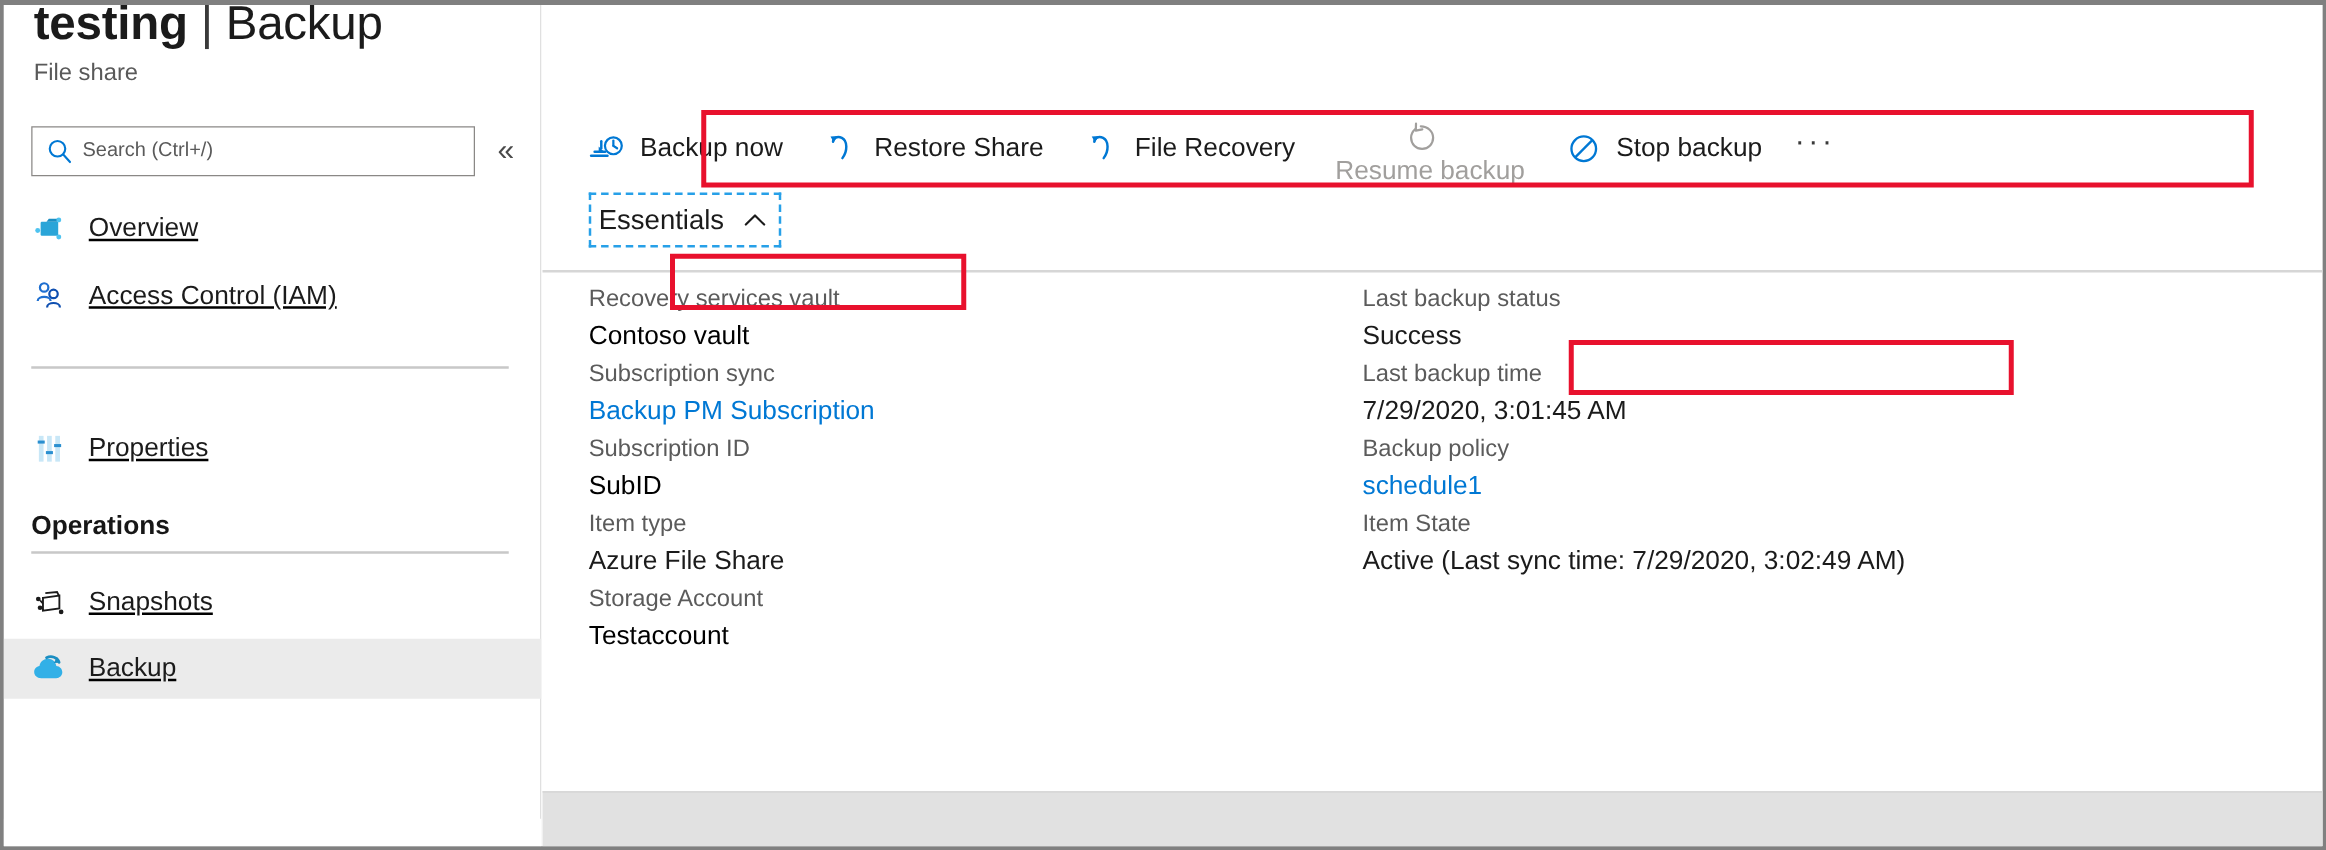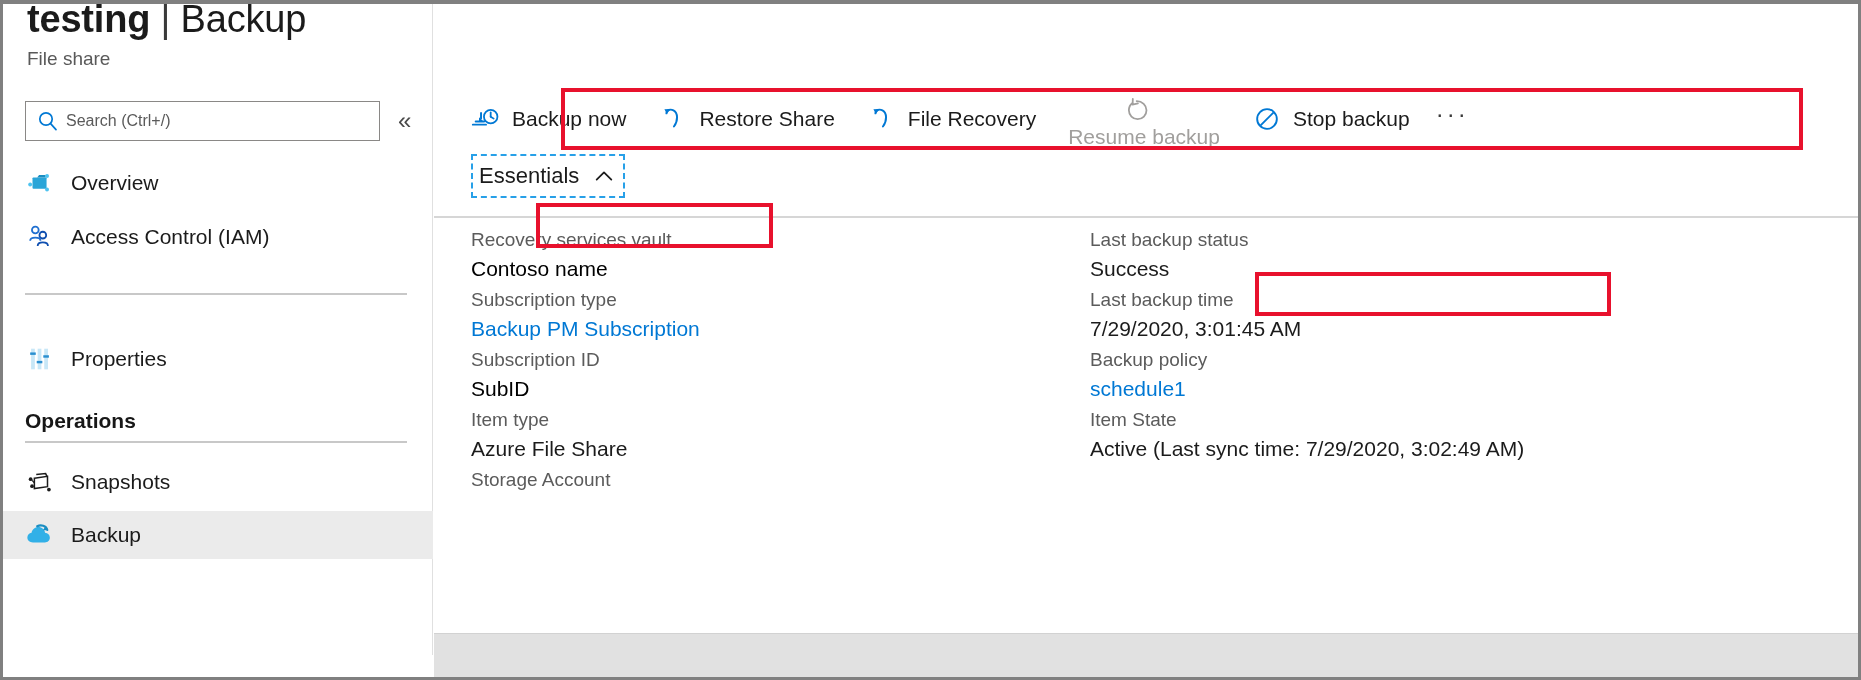--- a/index.html
+++ b/index.html
@@ -53,20 +53,21 @@
   #search-text { font-size: 16px; color: #5a5a5a; white-space: nowrap; }
   #collapse-btn {
     margin-left: 18px; font-size: 24px; color: #4a4a4a;
     line-height: 1; cursor: pointer; user-select: none;
   }
 
   .nav-item {
     position: absolute; left: 0; width: 430px; height: 48px;
     display: flex; align-items: center; padding-left: 22px;
     cursor: pointer;
+    text-decoration: underline;
   }
   .nav-item.selected { background: #ebebeb; }
   .nav-icon { width: 30px; height: 30px; flex: 0 0 30px; margin-right: 16px; }
   .nav-label { font-size: 21px; color: #1b1b1b; white-space: nowrap; }
 
   .nav-group {
     position: absolute; left: 22px; width: 382px;
   }
   .nav-group-title { font-size: 21px; font-weight: 700; color: #171717; }
   .nav-group-rule { margin-top: 8px; border-top: 2px solid #c8c8c8; width: 382px; }
@@ -300,32 +301,33 @@
         <path d="M4 16 L12 8 L20 16" fill="none" stroke="#1b1b1b" stroke-width="1.9" stroke-linecap="round" stroke-linejoin="round"></path>
       </svg>
     </div>
 
     <div id="essentials-rule"></div>
 
     <div id="details">
 
       <div class="col" id="col-left">
         <div class="fld-label">Recovery services vault</div>
-        <div class="fld-value strongish">Contoso name</div>
-
-        <div class="fld-label">Subscription type</div>
+        <div class="fld-value strongish">Contoso vault</div>
+
+        <div class="fld-label">Subscription sync</div>
         <div class="fld-value link">Backup PM Subscription</div>
 
         <div class="fld-label">Subscription ID</div>
         <div class="fld-value strongish">SubID</div>
 
         <div class="fld-label">Item type</div>
         <div class="fld-value">Azure File Share</div>
 
         <div class="fld-label">Storage Account</div>
+        <div class="fld-value strongish">Testaccount</div>
       </div>
 
       <div class="col" id="col-right">
         <div class="fld-label">Last backup status</div>
         <div class="fld-value">Success</div>
 
         <div class="fld-label">Last backup time</div>
         <div class="fld-value">7/29/2020, 3:01:45 AM</div>
 
         <div class="fld-label">Backup policy</div>

